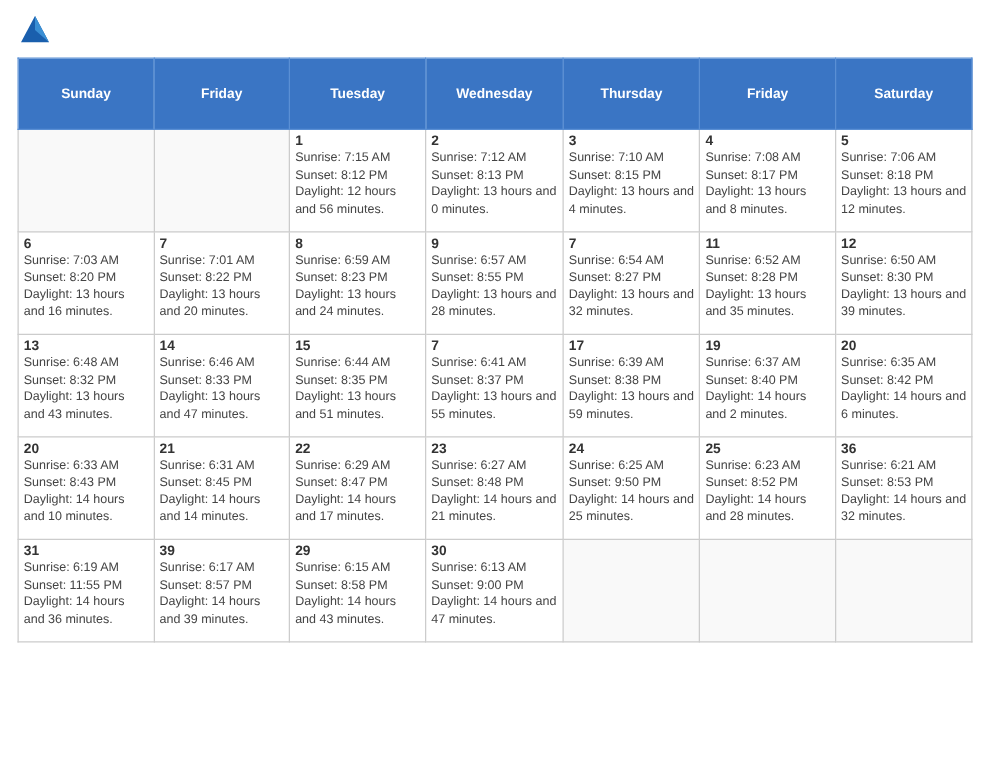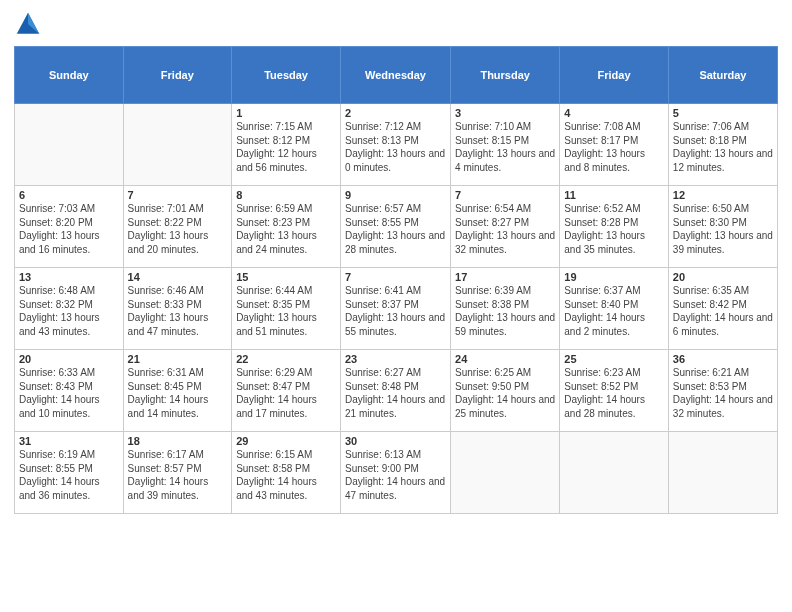--- a/index.html
+++ b/index.html
@@ -287,25 +287,25 @@
             <span class="day-num">36</span>
             <div class="day-info">Sunrise: 6:21 AM
 Sunset: 8:53 PM
 Daylight: 14 hours and 32 minutes.</div>
           </td>
         </tr>
         <tr>
           <td>
             <span class="day-num">31</span>
             <div class="day-info">Sunrise: 6:19 AM
-Sunset: 8:55 PM
+Sunset: 11:55 PM
 Daylight: 14 hours and 36 minutes.</div>
           </td>
           <td>
-            <span class="day-num">18</span>
+            <span class="day-num">39</span>
             <div class="day-info">Sunrise: 6:17 AM
 Sunset: 8:57 PM
 Daylight: 14 hours and 39 minutes.</div>
           </td>
           <td>
             <span class="day-num">29</span>
             <div class="day-info">Sunrise: 6:15 AM
 Sunset: 8:58 PM
 Daylight: 14 hours and 43 minutes.</div>
           </td>

